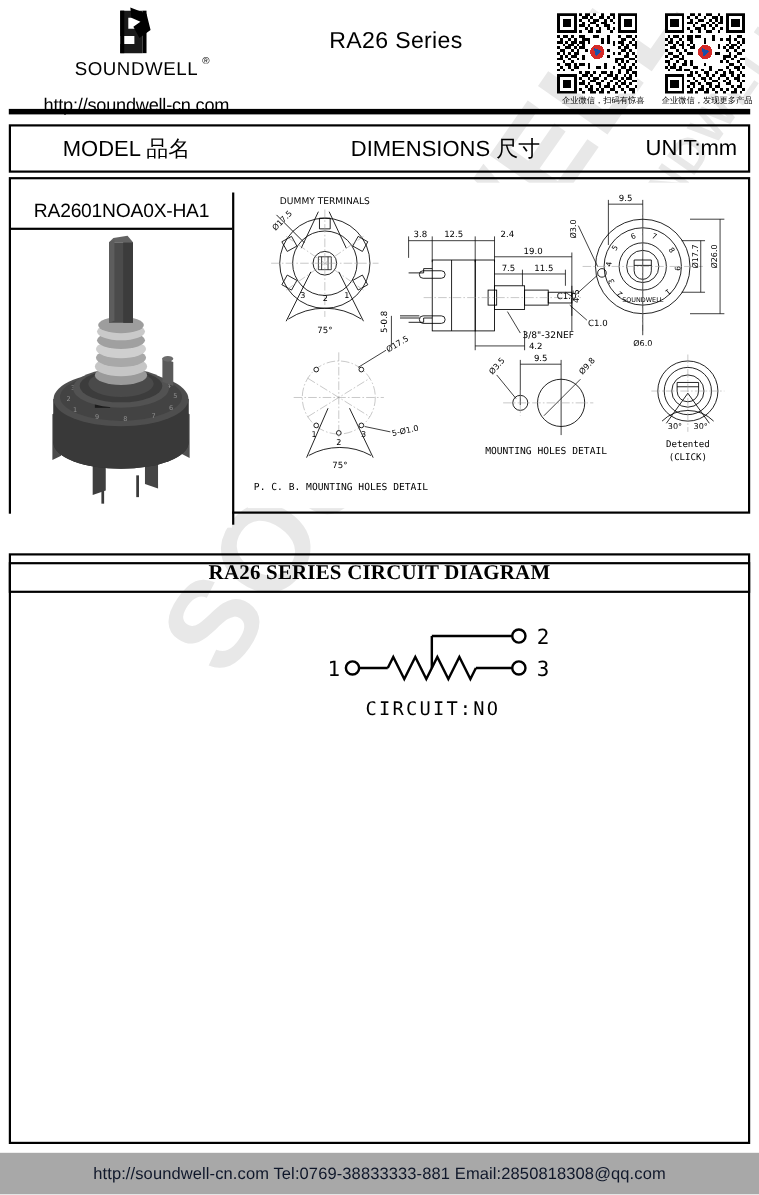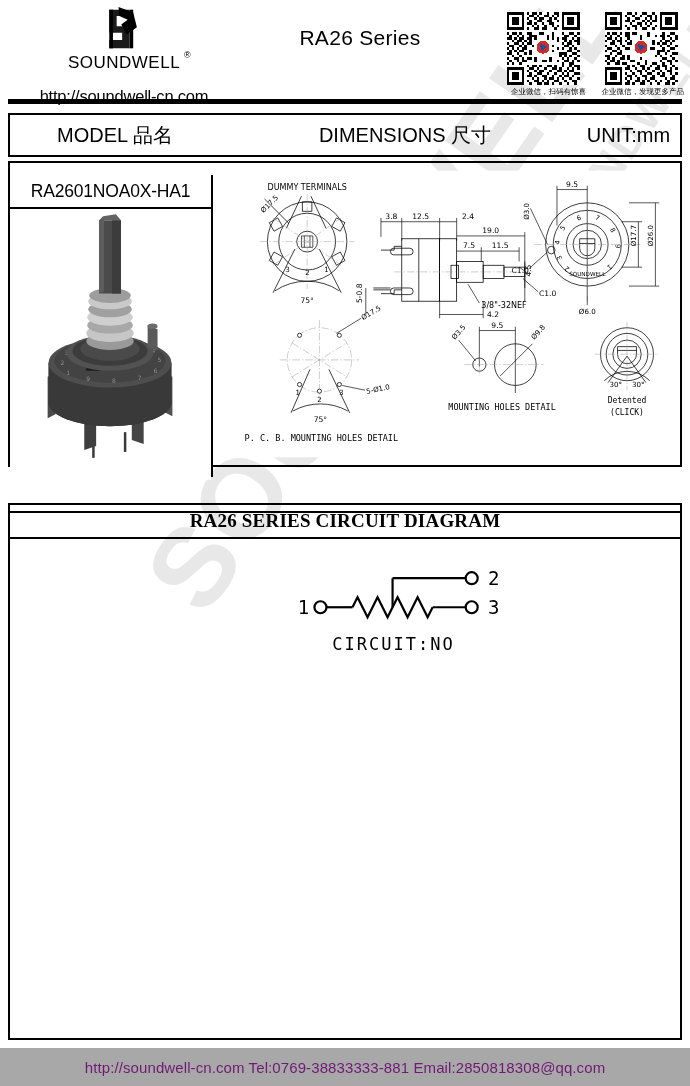--- a/index.html
+++ b/index.html
@@ -123,21 +123,21 @@
     border-bottom: 2.5px solid #000;
     display: flex; align-items: center; justify-content: center;
     font-size: 17.5px; letter-spacing: -0.2px;
   }
   #product-photo-wrap {
     position: absolute; left: 0; top: 34px; width: 100%; height: 272px;
   }
   #product-photo { display: block; width: 100%; height: 100%; }
 
   #dims-col {
-    position: absolute; left: 201px; top: 0; right: 0; height: 100%; padding-left: 28px;
+    position: absolute; left: 187px; top: 0; right: 0; height: 100%; padding-left: 28px;
   }
   #dims-svg { display: block; width: 100%; height: 100%; }
 
   #circuit-title-row {
     left: 8px; top: 471px; width: 674px; height: 36px;
     display: flex; align-items: center; justify-content: center; margin-top: 32px;
   }
   #circuit-title {
     font-family: "Liberation Serif", serif;
     font-weight: bold; font-size: 19px;
@@ -150,21 +150,21 @@
 
   
   #footer {
     position: absolute; left: 0; bottom: 0;
     width: 690px; height: 38px;
     background: #a8a8a8;
     display: flex; align-items: center; justify-content: center;
     z-index: 10;
   }
   #footer-text {
-    font-size: 15px; color: #701a75;
+    font-size: 15px; color: #0f172a;
     letter-spacing: 0.1px;
     white-space: nowrap;
   }
 </style>
 </head>
 <body>
 
 <div id="watermark">
   <div class="wm-text" id="wm-big">SOUNDWELL</div>
   <div class="wm-text" id="wm-small">SOUNDWELL</div>

